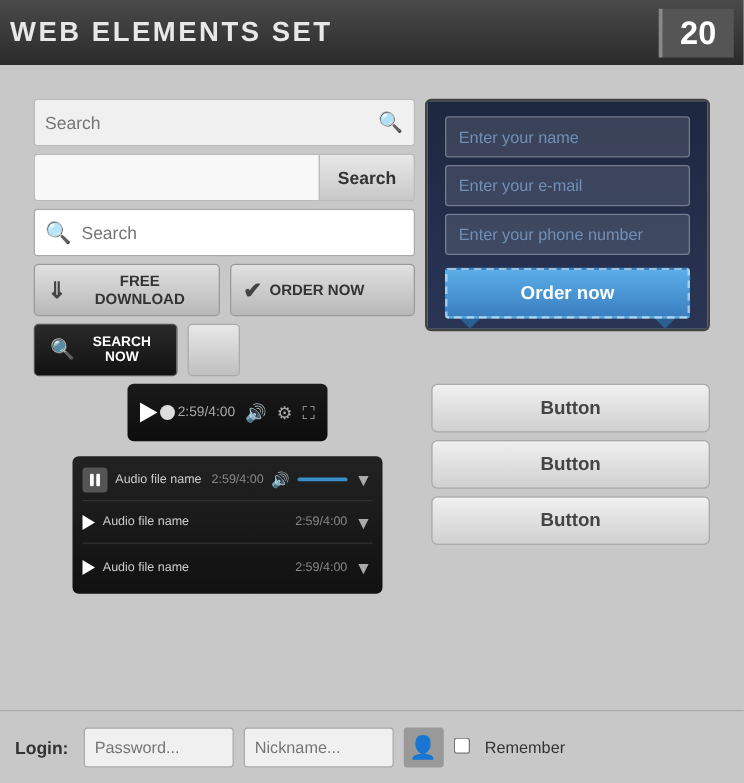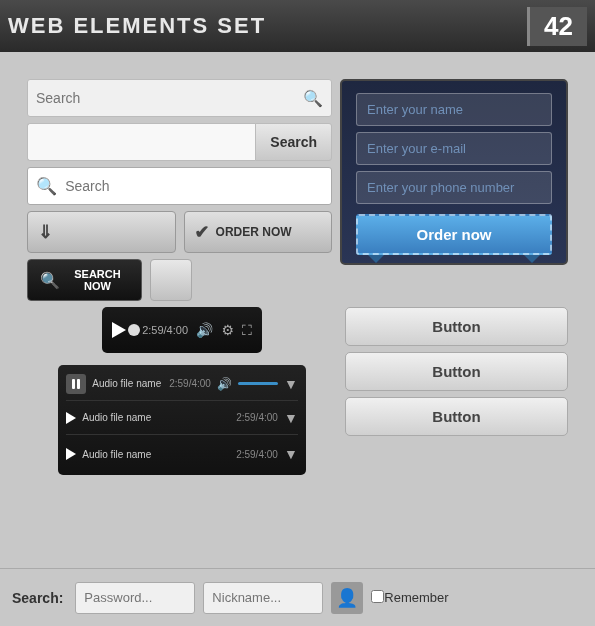--- a/index.html
+++ b/index.html
@@ -444,21 +444,21 @@
       border-radius: 3px;
       display: flex;
       align-items: center;
       justify-content: center;
       color: #fff;
       font-size: 18px;
     }
     .remember-wrap {
       display: flex;
       align-items: flex-start;
-      gap: 0;
+      gap: 12px;
       font-size: 13px;
       color: #333;
     }
     .join-btn {
       background: linear-gradient(180deg, #f0f0f0, #d0d0d0);
       border: 1px solid #aaa;
       border-radius: 4px;
       padding: 6px 16px;
       font-size: 14px;
       font-weight: bold;
@@ -486,21 +486,21 @@
     }
     .top-right {
       flex: 1;
     }
   </style>
 </head>
 <body>
 
 <div class="header">
   <span class="header-title">WEB ELEMENTS SET</span>
-  <span class="header-number">42</span>
+  <span class="header-number">20</span>
 </div>
 
 <div class="content-area">
 
   <div class="top-section">
 
     <div class="top-left">
 
       <div class="search-bar-1">
         <input type="text" placeholder="Search" style="">
@@ -513,20 +513,21 @@
       </div>
 
       <div class="search-bar-3">
         <span class="search-icon-lg">🔍</span>
         <input type="text" placeholder="Search" style="">
       </div>
 
       <div class="btn-row">
         <button class="dl-btn">
           <span class="btn-icon">⇓</span>
+          <span>FREE DOWNLOAD</span>
         </button>
         <button class="dl-btn">
           <span class="btn-icon">✔</span>
           <span>ORDER NOW</span>
         </button>
       </div>
 
       <div class="search-now-row">
         <button class="search-now-btn">
           <span class="search-icon-white">🔍</span>
@@ -623,21 +624,21 @@
       <button class="big-btn">Button</button>
       <button class="big-btn">Button</button>
       <button class="big-btn">Button</button>
     </div>
 
   </div>
 
 </div>
 
 <div class="login-bar">
-  <span class="login-label">Search:</span>
+  <span class="login-label">Login:</span>
   <input class="login-input" type="password" placeholder="Password..." style="">
   <input class="login-input" type="text" placeholder="Nickname..." style="">
   <div class="user-icon-wrap">
     <span>👤</span>
   </div>
   <div class="remember-wrap">
     <input type="checkbox" style="">
     <span>Remember</span>
   </div>
 </div>

